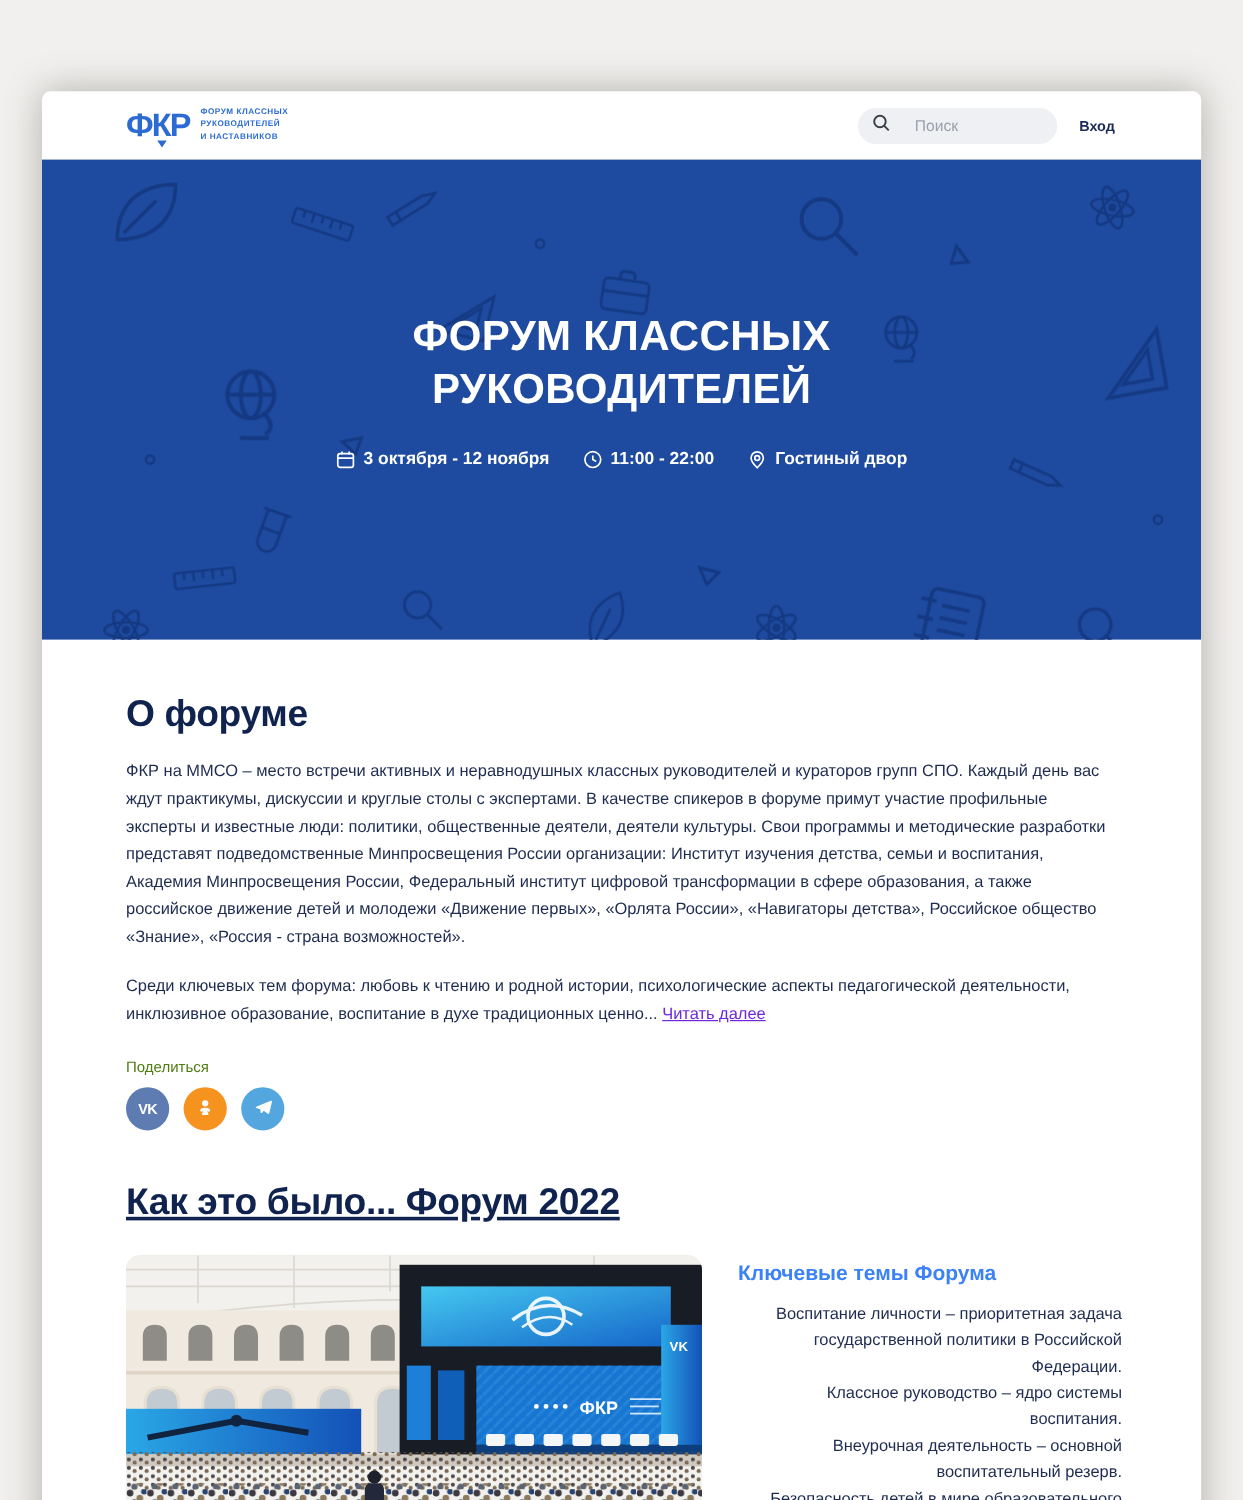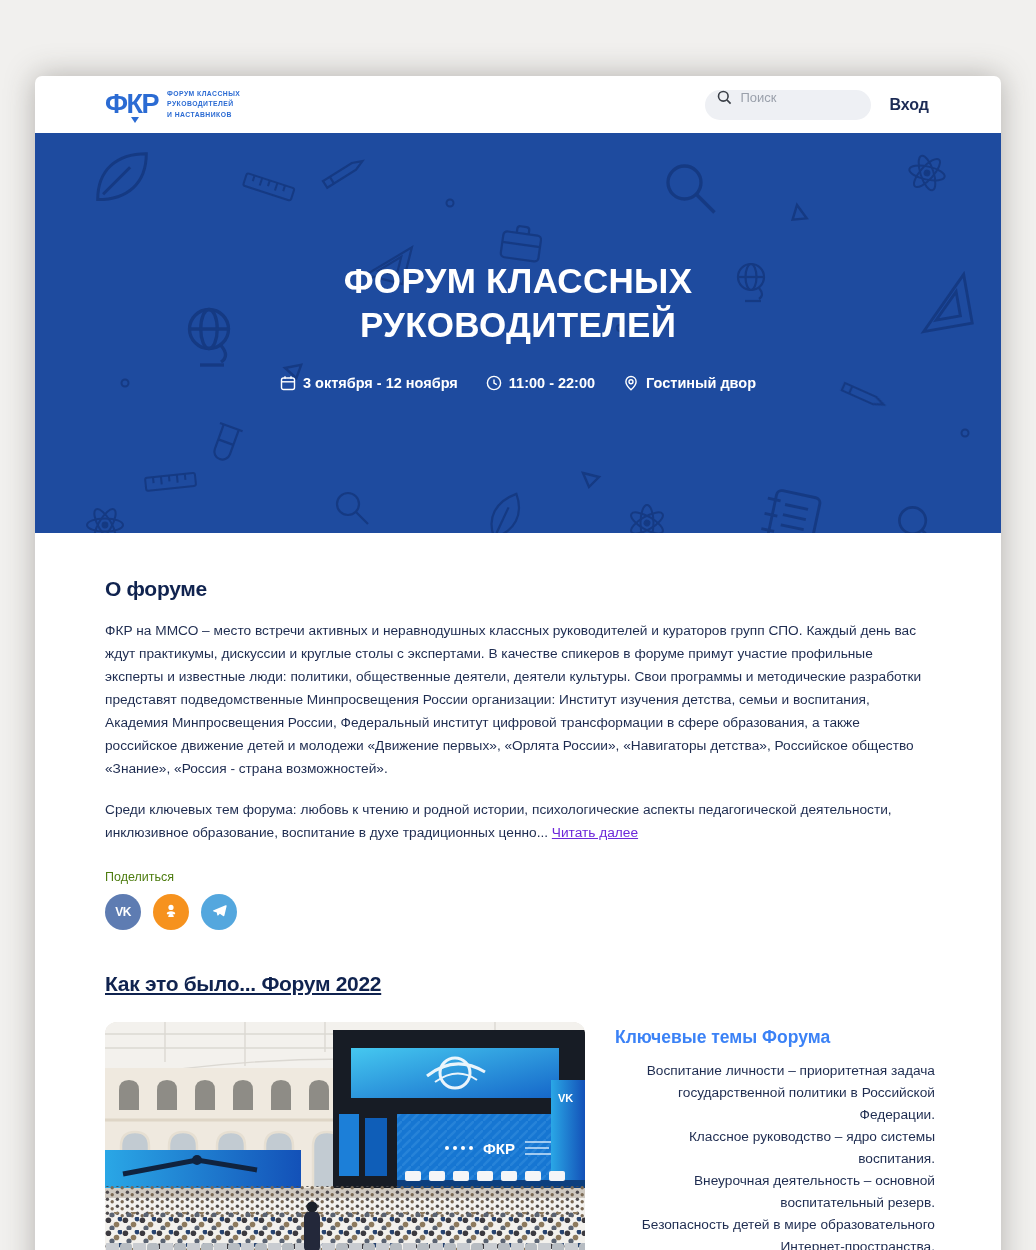--- a/index.html
+++ b/index.html
@@ -33,29 +33,29 @@
     border-left:4px solid transparent; border-right:4px solid transparent;
     border-top:6px solid #2b6bd3;
   }
   .logo-sub {
     font-size:6.8px; line-height:1.5; font-weight:700;
     letter-spacing:.45px; color:#2b6bd3; text-transform:uppercase;
   }
   .header-right { margin-left:auto; display:flex; align-items:center; }
   .search-pill {
     width:166px; height:30px; border-radius:16px; background:#eef0f4;
-    display:flex; align-items:flex-start; padding:0 12px; gap:8px;
+    display:flex; align-items:center; padding:0 12px; gap:20px;
   }
   .search-pill input {
     border:none; outline:none; background:transparent;
     font-family:inherit; font-size:13px; color:#333; width:110px;
   }
   .search-pill input::placeholder { color:#9aa0ab; }
   .login-link {
-    margin-left:18px; font-size:16px; font-weight:700; color:#1c2b55;
+    margin-left:18px; font-size:12px; font-weight:700; color:#1c2b55;
     text-decoration:none; cursor:pointer;
   }
   
   .hero {
     position:relative; height:400px; background:#1e4b9f;
     overflow:hidden; text-align:center; color:#fff;
   }
   .hero-doodles { position:absolute; inset:0; width:100%; height:100%; }
   .hero-inner { position:relative; z-index:2; padding-top:126px; }
   .hero-title {
@@ -63,21 +63,21 @@
   }
   .hero-meta {
     margin-top:27px; display:flex; justify-content:center; gap:28px;
     font-size:14.5px; font-weight:600;
   }
   .hero-meta-item { display:flex; align-items:center; gap:7px; }
   .hero-meta-item svg { display:block; }
   
   .content { padding:0 66px 0 70px; }
   h2.section-title {
-    font-size:21px; font-weight:800; color:#10234f; letter-spacing:-.3px;
+    font-size:31px; font-weight:800; color:#10234f; letter-spacing:-.3px;
   }
   .about .section-title { margin-top:44px; }
   .para {
     font-size:13.7px; line-height:1.68; color:#1e2c50;
     margin-top:18px; max-width:832px;
   }
   .read-more { color:#6d28d9; text-decoration:underline; cursor:pointer; }
   .share-label { margin-top:26px; font-size:12.5px; color:#4d7c0f; }
   .social-row { display:flex; gap:12px; margin-top:10px; }
   .sbtn {

